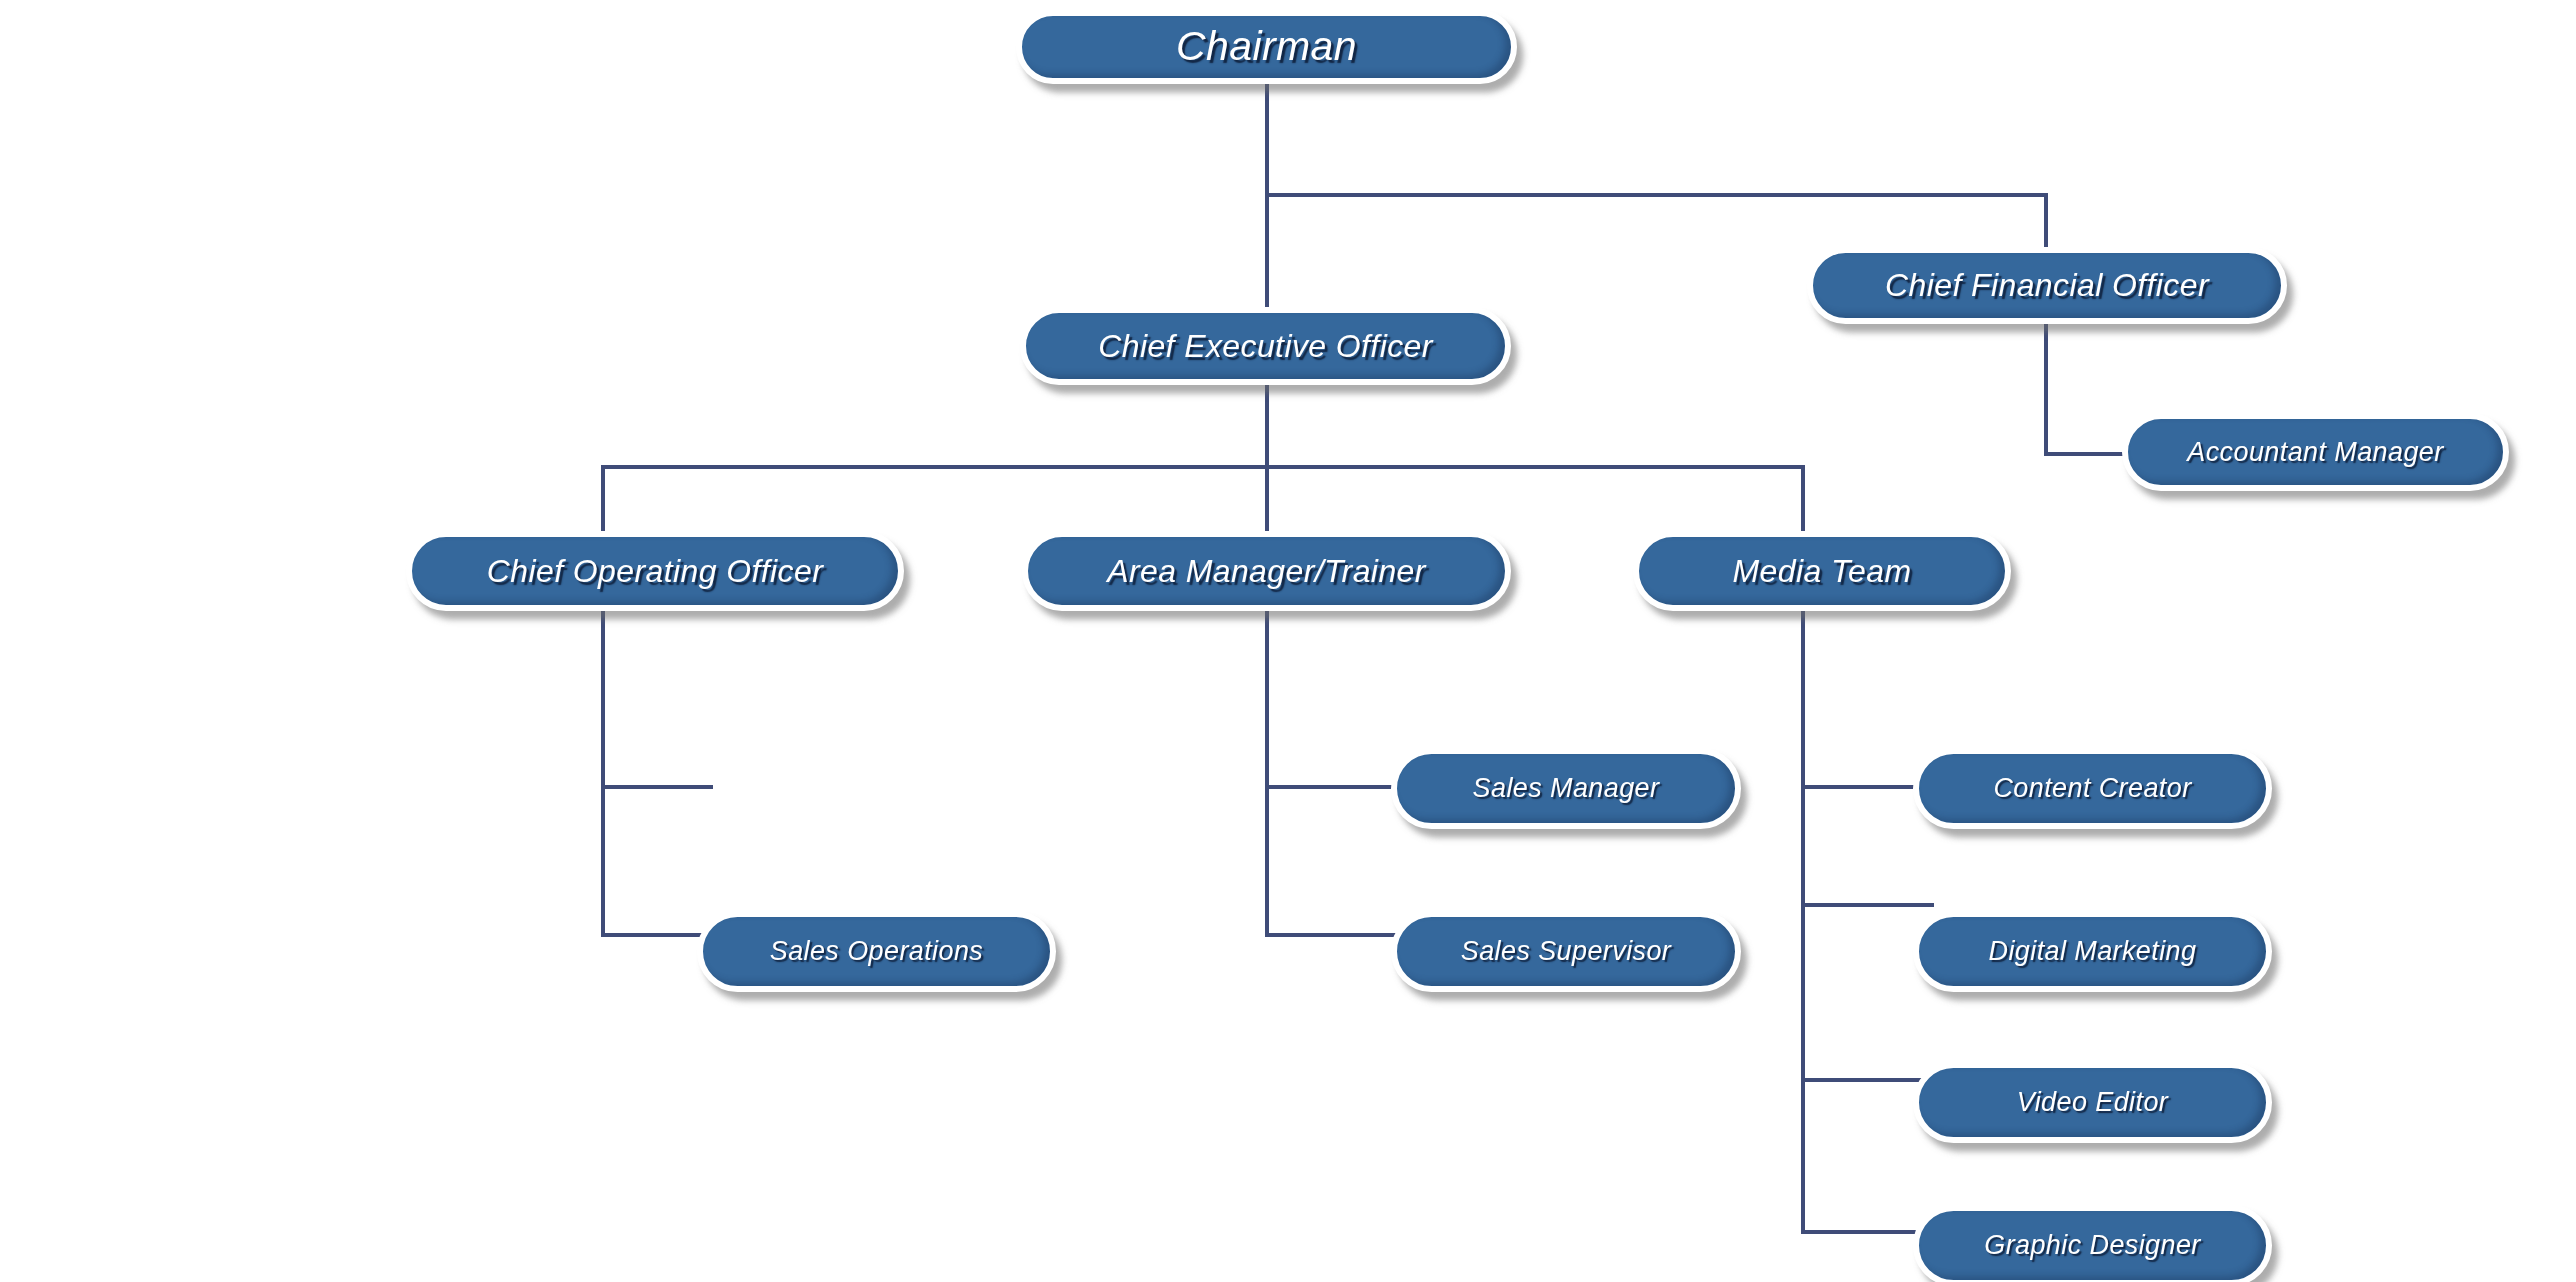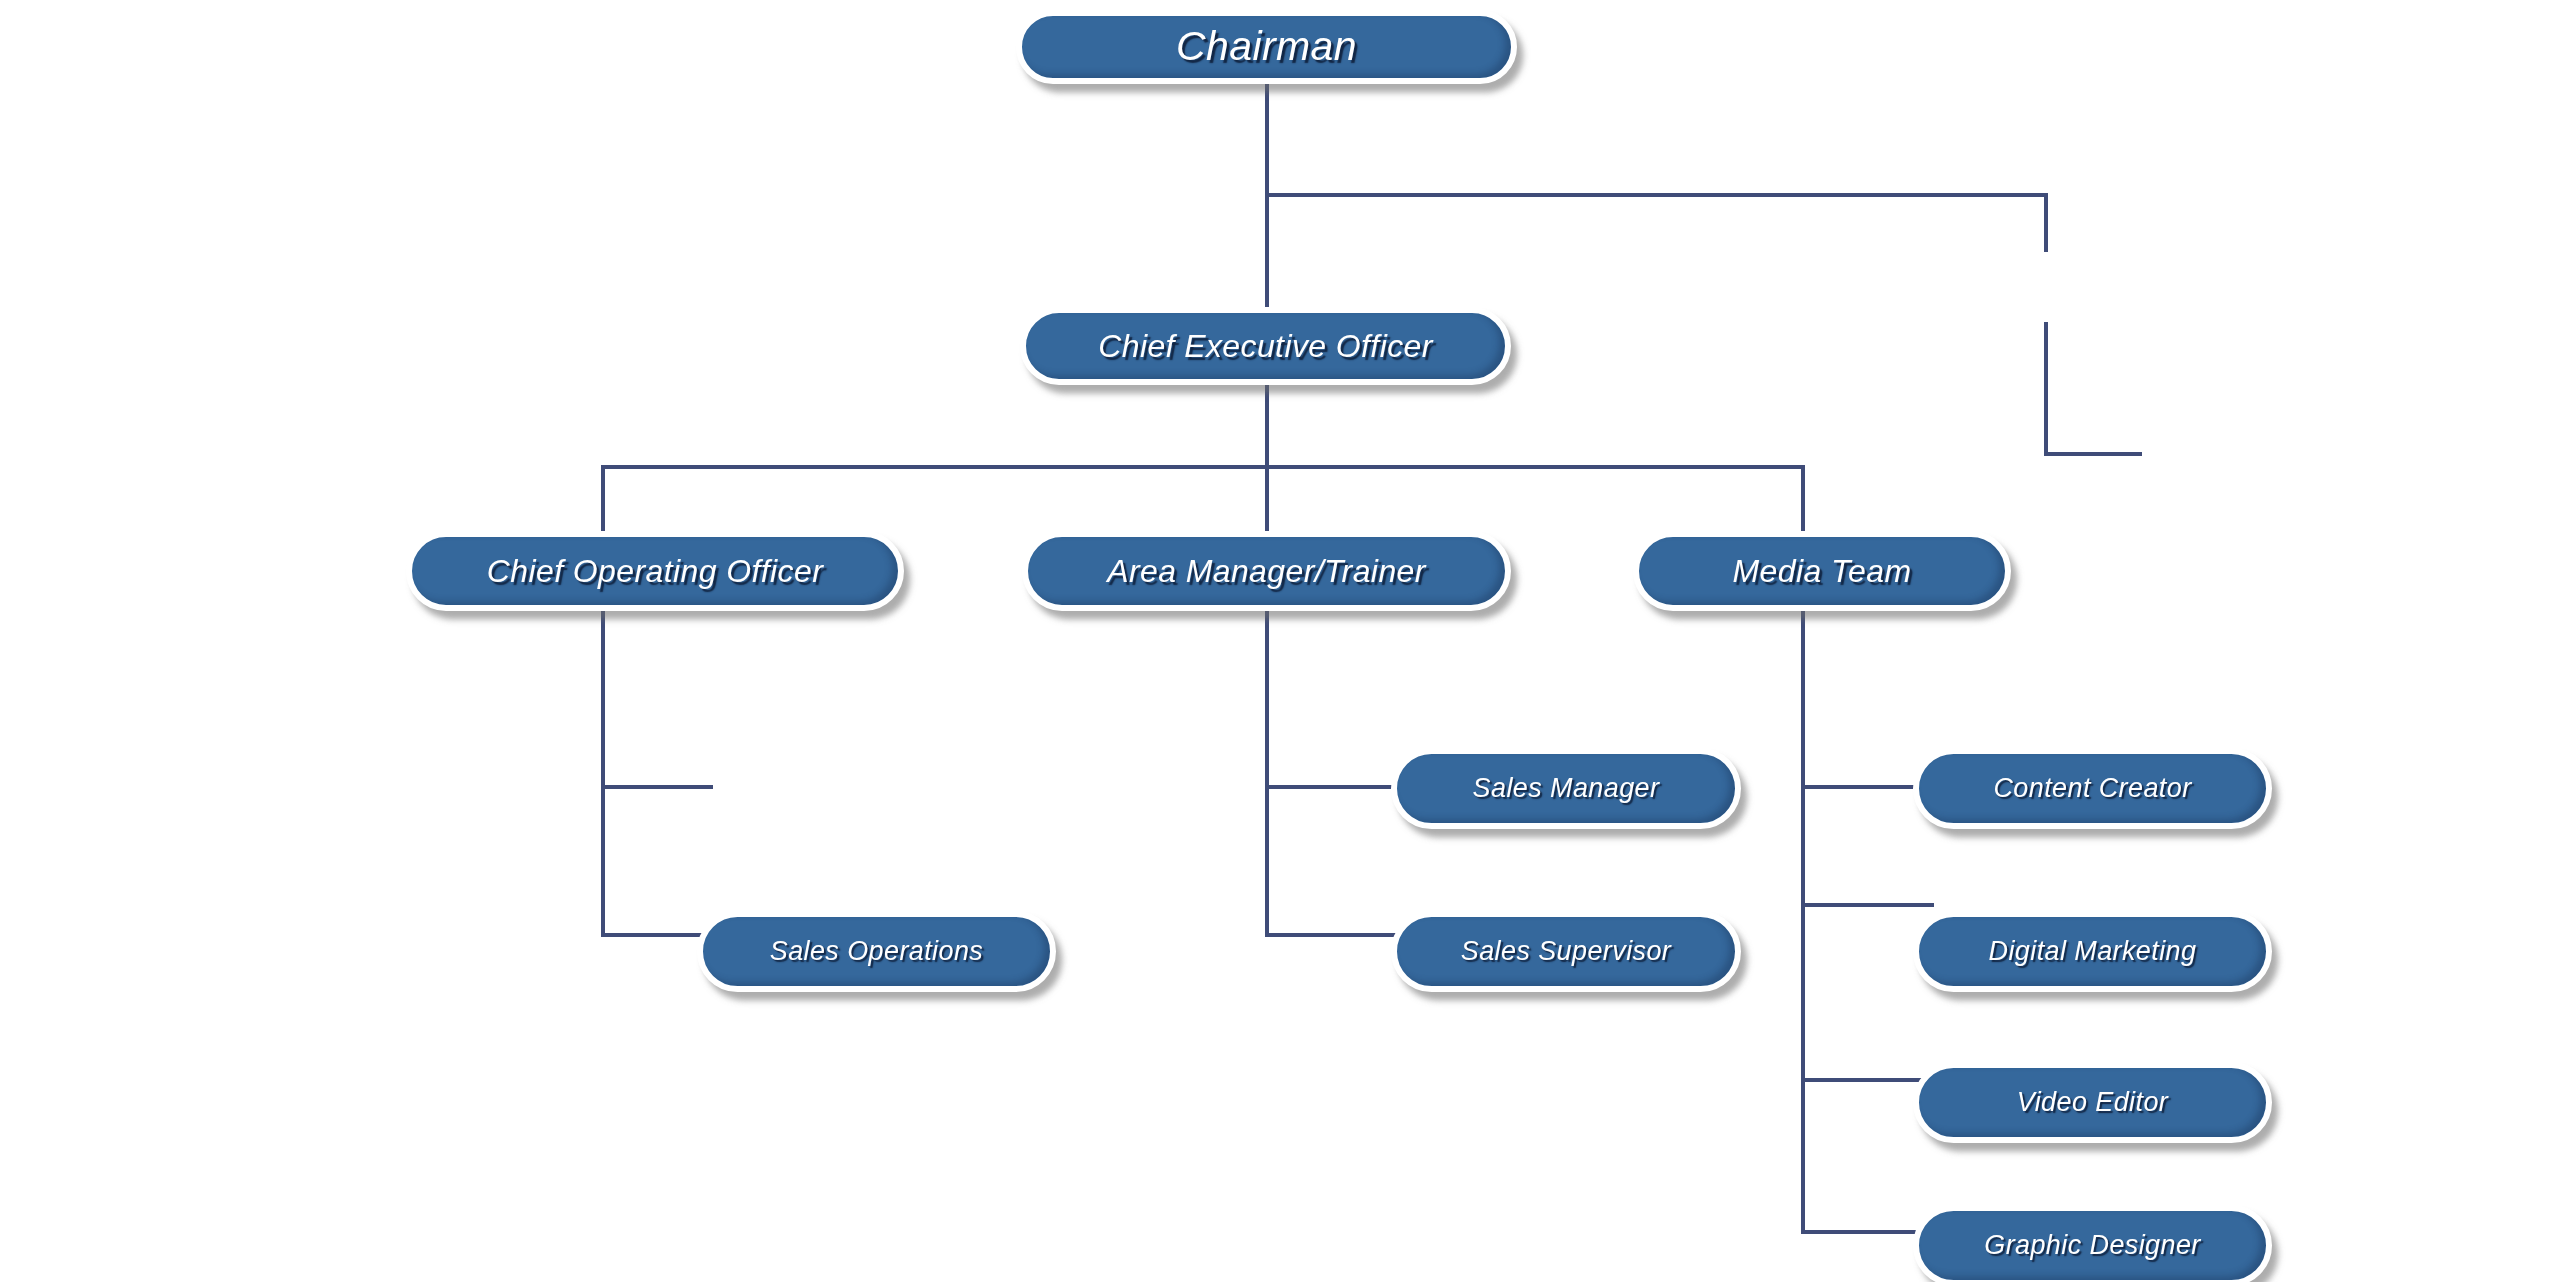--- a/index.html
+++ b/index.html
@@ -86,21 +86,27 @@
   <div class="line h" style="left:1801px; top:1078px; width:133px;"></div>
   <div class="line h" style="left:1801px; top:1230px; width:133px;"></div>
 
   <div class="node size-title" style="left:1016px; top:9.8px; width:501px; height:74px;">
     <span class="label">Chairman</span>
   </div>
 
   <div class="node size-mid" style="left:1020px; top:307px; width:491px; height:78px;">
     <span class="label">Chief Executive Officer</span>
   </div>
+  <div class="node size-mid" style="left:1807px; top:247px; width:480px; height:77px;">
+    <span class="label">Chief Financial Officer</span>
+  </div>
 
+  <div class="node size-leaf" style="left:2122px; top:413px; width:387px; height:78px;">
+    <span class="label">Accountant Manager</span>
+  </div>
   <div class="node size-mid" style="left:406px; top:531px; width:498px; height:80px;">
     <span class="label">Chief Operating Officer</span>
   </div>
   <div class="node size-mid" style="left:1022px; top:531px; width:489px; height:80px;align-items:center;">
     <span class="label">Area Manager/Trainer</span>
   </div>
   <div class="node size-mid" style="left:1633px; top:531px; width:378px; height:80px;">
     <span class="label">Media Team</span>
   </div>
 

